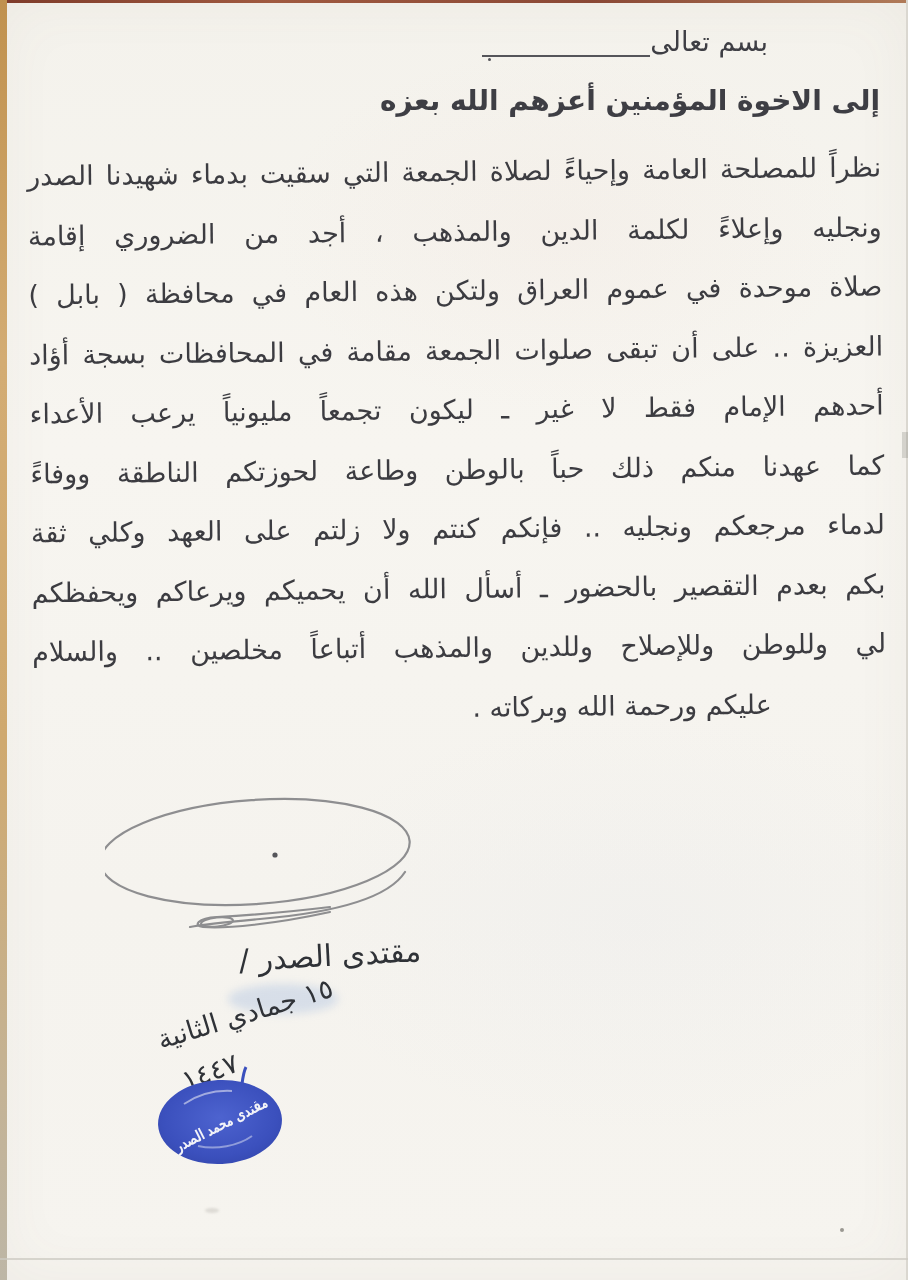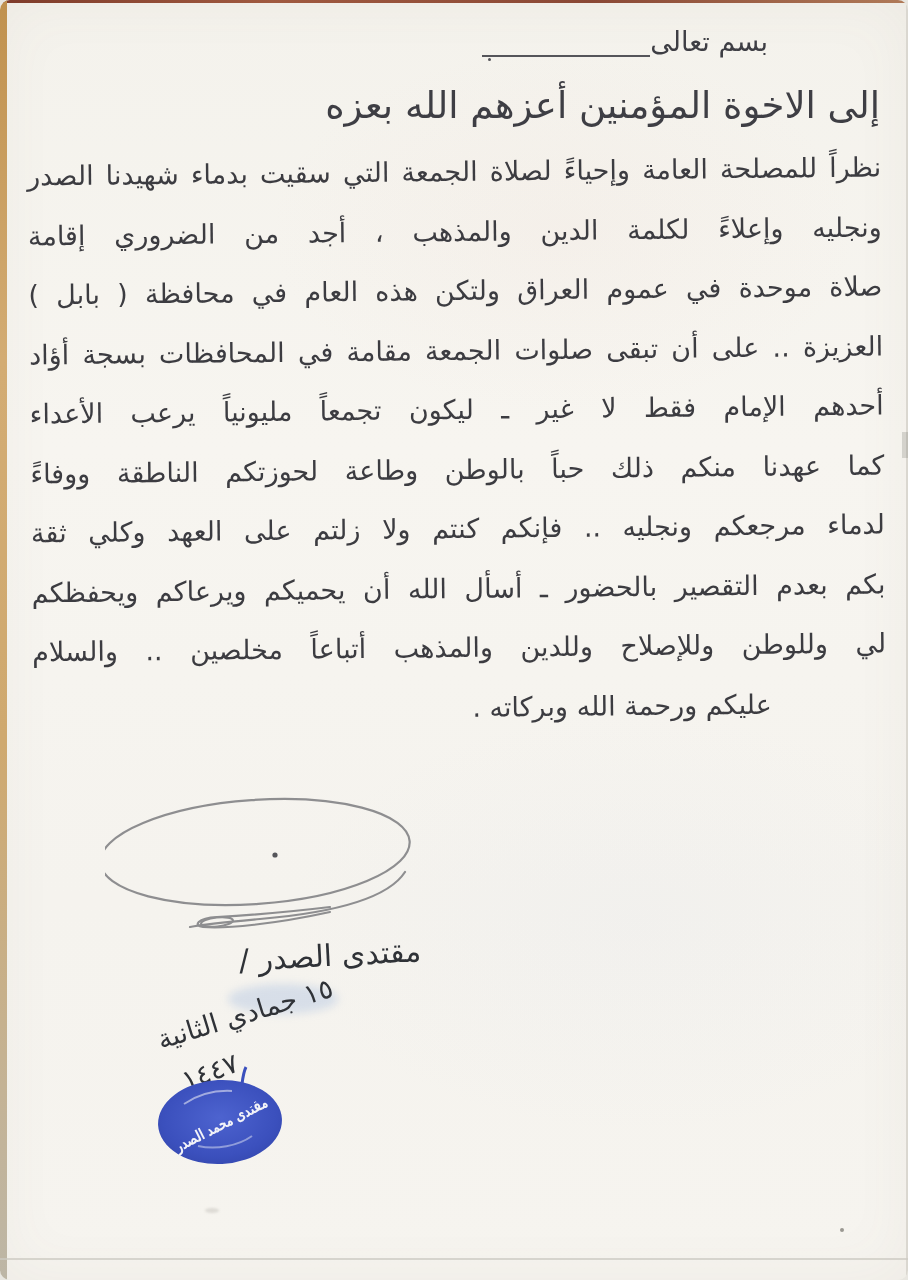--- a/index.html
+++ b/index.html
@@ -4,38 +4,37 @@
 <style>
   html,body{margin:0;padding:0;background:#e8e6e0;}
   .page{
     position:relative;width:908px;height:1280px;overflow:hidden;
     background:
       radial-gradient(420px 260px at 62% 18%, rgba(235,205,195,.10), rgba(0,0,0,0) 70%),
       radial-gradient(500px 300px at 70% 72%, rgba(205,213,232,.09), rgba(0,0,0,0) 70%),
       linear-gradient(180deg,#f4f2ec 0%,#f7f5f0 35%,#f5f3ee 70%,#f6f4ef 100%);
     font-family:"DejaVu Sans", sans-serif;
     box-shadow: inset 0 0 60px rgba(120,110,90,.06);
-    border-radius: 10px;
   }
   .edge-top{position:absolute;top:0;left:0;right:0;height:3px;
     background:linear-gradient(90deg,#7e3b2a,#a05a40 30%,#8a4835 65%,#b07a58);}
   .edge-left{position:absolute;left:0;top:0;bottom:0;width:7px;
     background:linear-gradient(180deg,#c0914e,#d3ac73 28%,#cfa96f 58%,#c4b395 85%,#bdb6a6);}
   .edge-right{position:absolute;right:0;top:0;bottom:0;width:2px;background:#dad7d0;}
   .edge-bottom{position:absolute;left:0;right:0;bottom:20px;height:2px;background:#ccc9c2;opacity:.75;}
 
   .basmala-row{position:absolute;top:26px;right:140px;display:flex;direction:rtl;align-items:flex-end;}
   .basmala-text{font-size:27px;color:#3e3e44;letter-spacing:.5px;}
   .basmala-tail{display:inline-block;width:168px;height:24px;margin-left:4px;
     border-bottom:2px solid #55555a;position:relative;}
   .basmala-tail::after{content:"";position:absolute;left:6px;bottom:-6px;width:3px;height:3px;
     border-radius:50%;background:#55555a;}
 
   .salutation{position:absolute;top:84px;right:28px;direction:rtl;
-    font-size:37px;color:#3e3e44;}
+    font-size:28px;color:#3e3e44;font-weight:bold;}
 
   .letter-body{position:absolute;top:142px;right:24px;left:30px;direction:rtl;
     transform:rotate(-0.6deg);}
   .letter-body .line{
     height:59.5px;line-height:59.5px;font-size:27px;color:#3c3c41;
     text-align:justify;text-align-last:justify;white-space:nowrap;}
   .letter-body .line.short{text-align:right;text-align-last:right;margin-left:0;margin-right:115px;}
 
   .signature-svg{position:absolute;left:105px;top:786px;width:370px;height:185px;}
   .signature-svg .stroke{fill:none;stroke:#8e8e90;stroke-width:2.2;stroke-linecap:round;}

